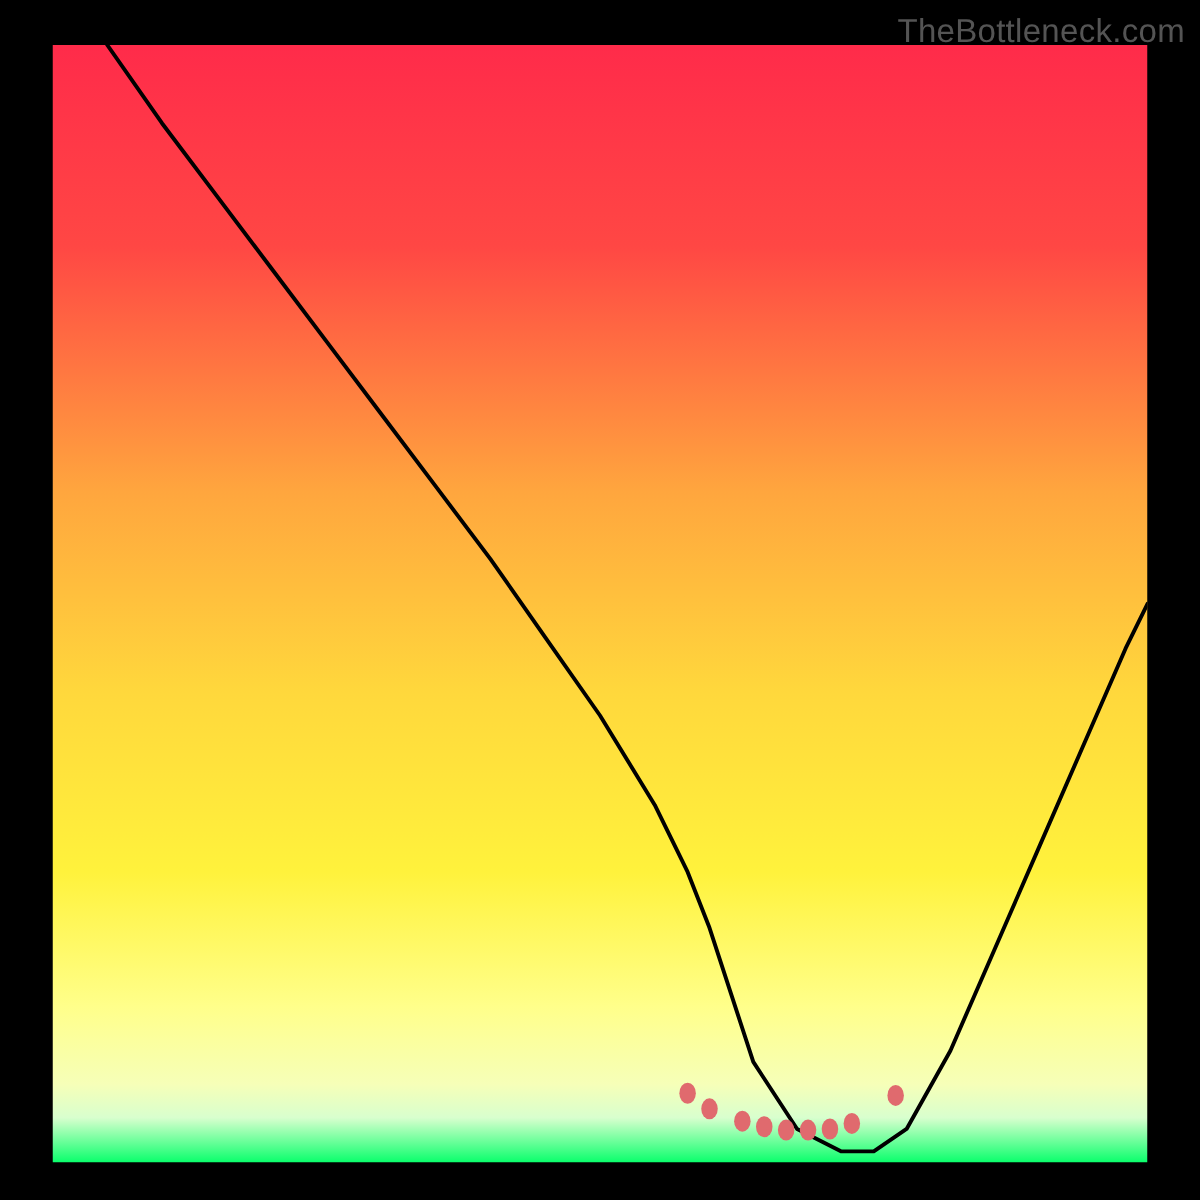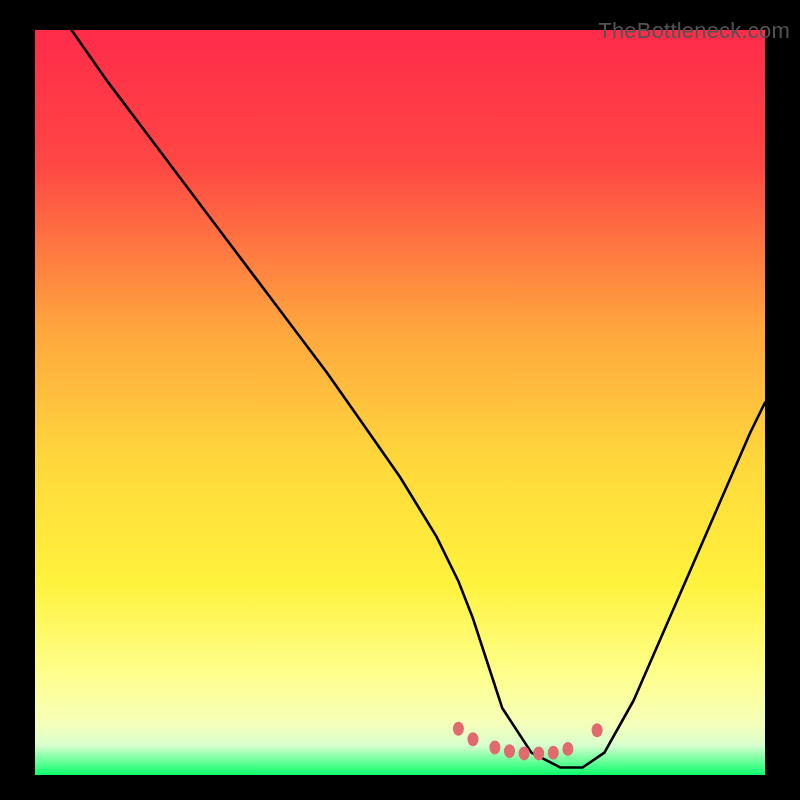--- a/index.html
+++ b/index.html
@@ -12,21 +12,21 @@
     font-family: Arial, Helvetica, sans-serif;
   }
   .container {
     position: relative;
     width: 800px;
     height: 800px;
     background: #000;
   }
   .watermark {
     position: absolute;
-    top: 18px;
+    top: 8px;
     right: 10px;
     color: #545454;
     font-size: 22px;
     font-weight: 500;
     letter-spacing: 0.2px;
     z-index: 20;
   }
   .plot-area {
     position: absolute;
     left: 35px;

